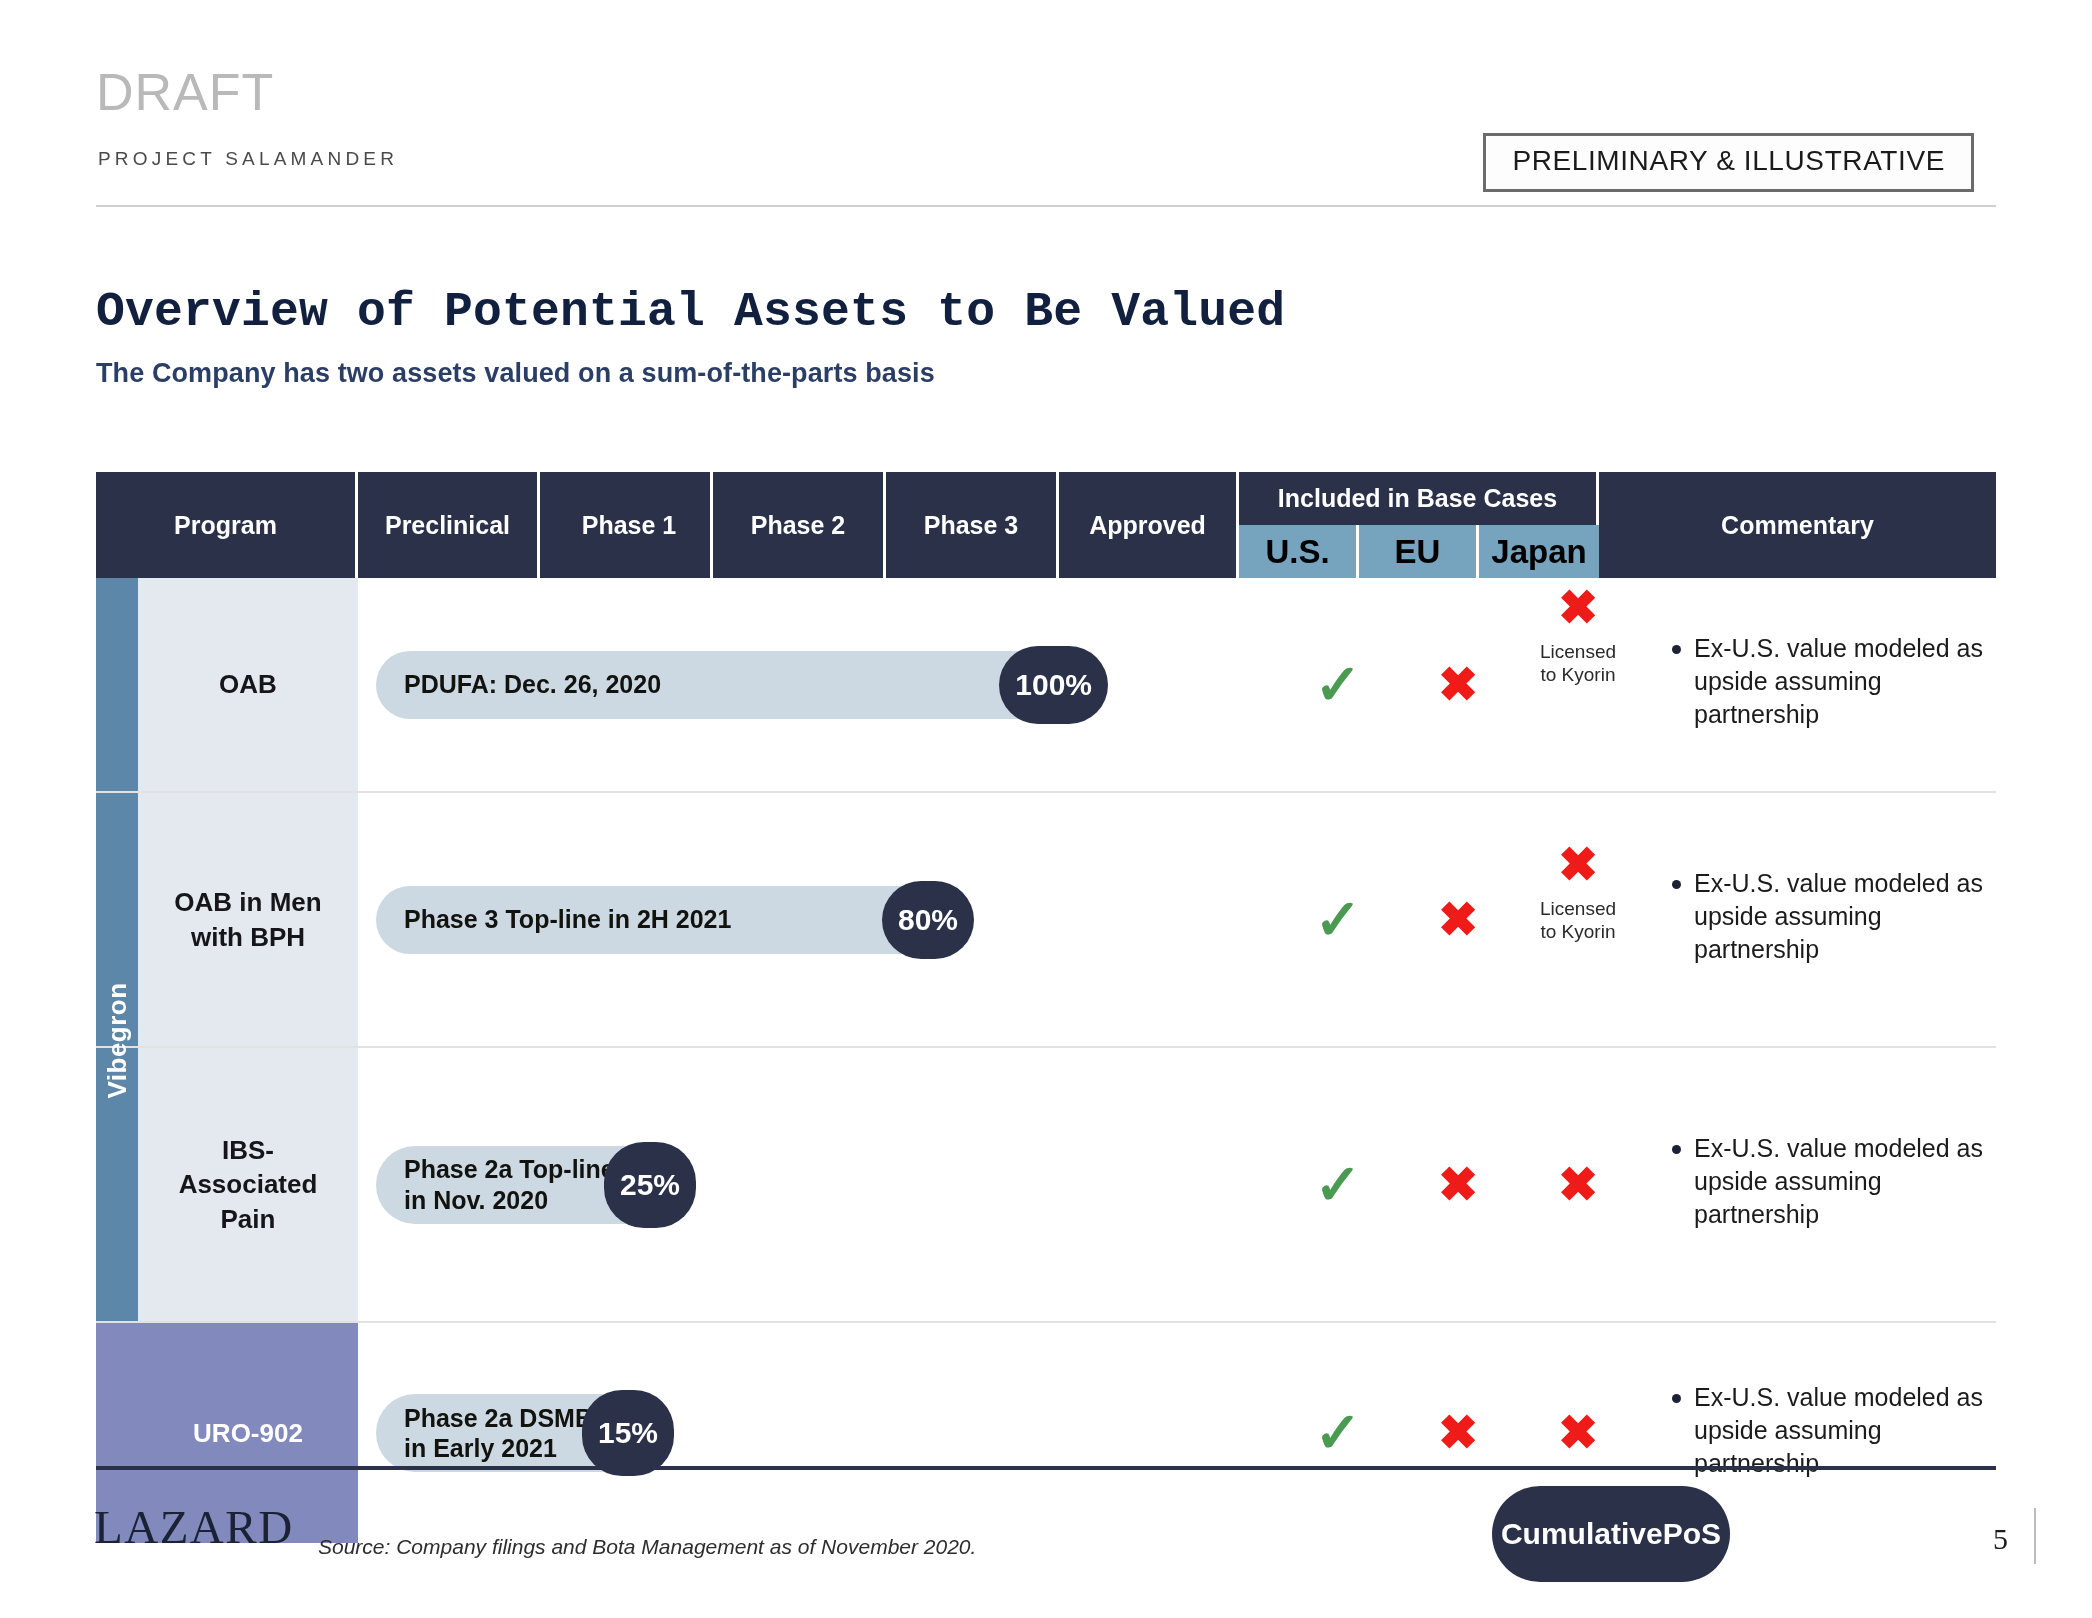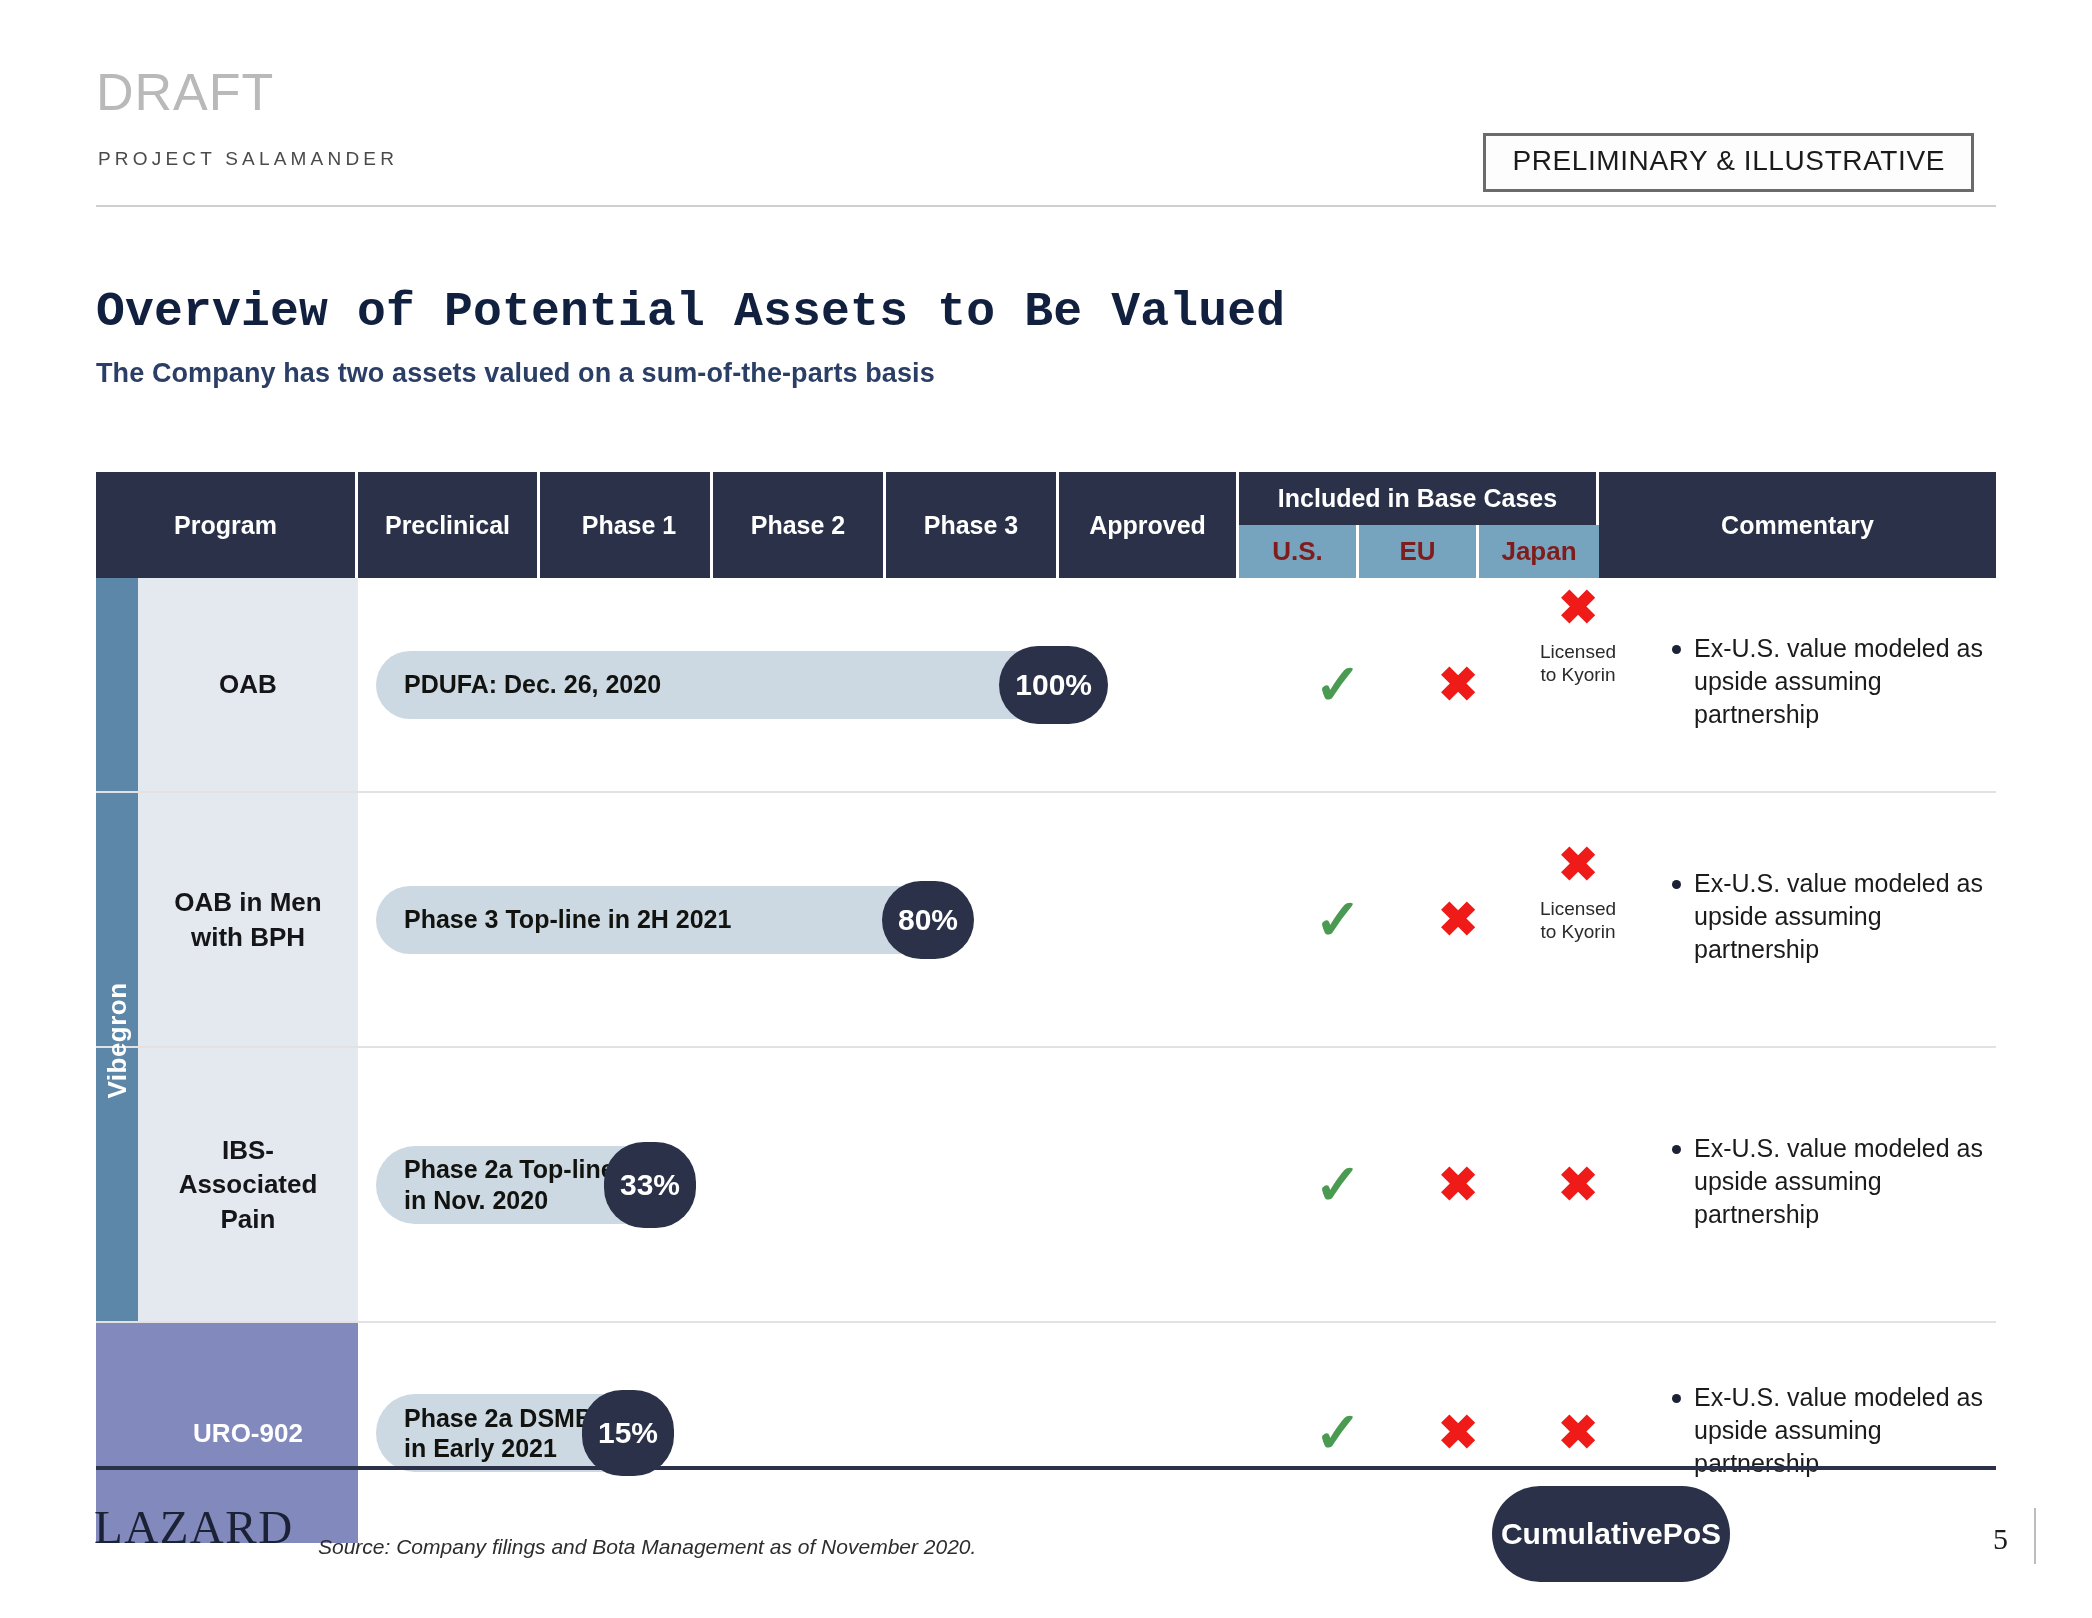--- a/index.html
+++ b/index.html
@@ -118,22 +118,22 @@
     font-size: 25px;
     font-weight: 700;
     height: 53px;
     display: flex;
     align-items: center;
     justify-content: center;
   }
   .th-sub-row { display: flex; height: 53px; }
   .th-sub {
     background: #76a3bd;
-    color: #7f1d1d;
-    font-size: 26px;
+    color: #000000;
+    font-size: 33px;
     font-weight: 700;
     display: flex;
     align-items: center;
     justify-content: center;
     border-right: 3px solid #ffffff;
     box-sizing: border-box;
   }
   .th-sub.last { border-right: none; }
 
   .tbody { position: relative; }
@@ -457,21 +457,21 @@
 
     <div class="trow" style="height:275px;">
       <div class="asset-band vibegron"></div>
       <div class="program-cell" style="white-space:pre-line;">IBS-
 Associated
 Pain</div>
       <div class="phase-area">
         <div class="bar" style="width:314px;height:78px;border-radius:39px;">
           <div class="bar-label">Phase 2a Top-line
 in Nov. 2020</div>
-          <div class="pill" style="height:86px;top:-4px;">33%</div>
+          <div class="pill" style="height:86px;top:-4px;">25%</div>
         </div>
       </div>
       <div class="mark-cell">
         <div class="mark check">✓</div>
       </div>
       <div class="mark-cell">
         <div class="mark cross">✖</div>
       </div>
       <div class="mark-cell">
         <div class="mark cross">✖</div>

